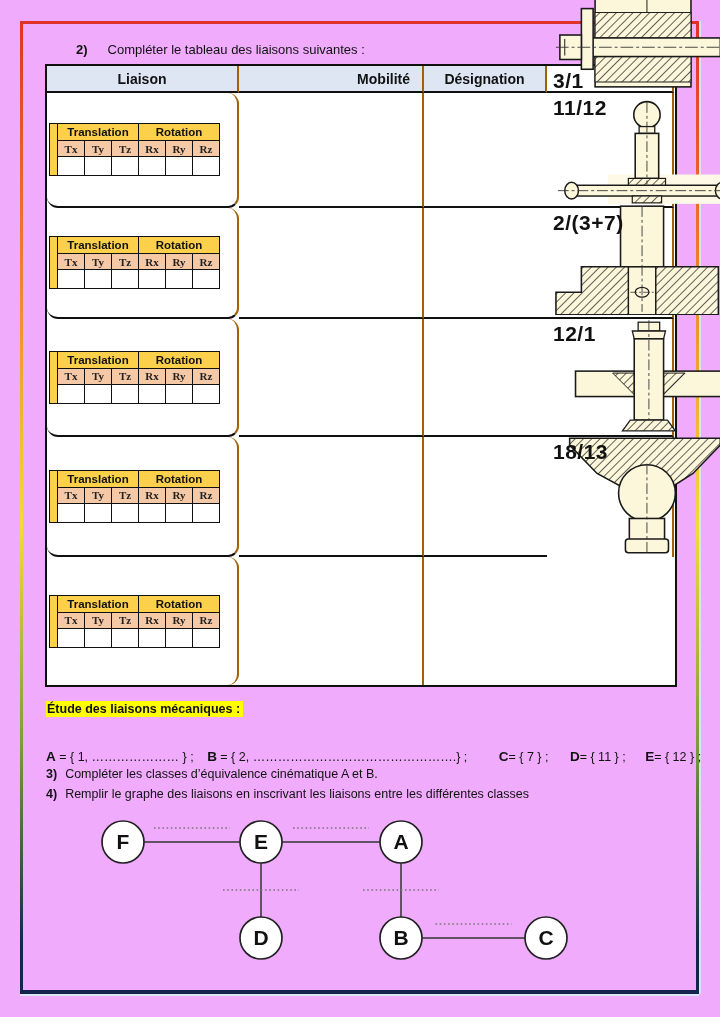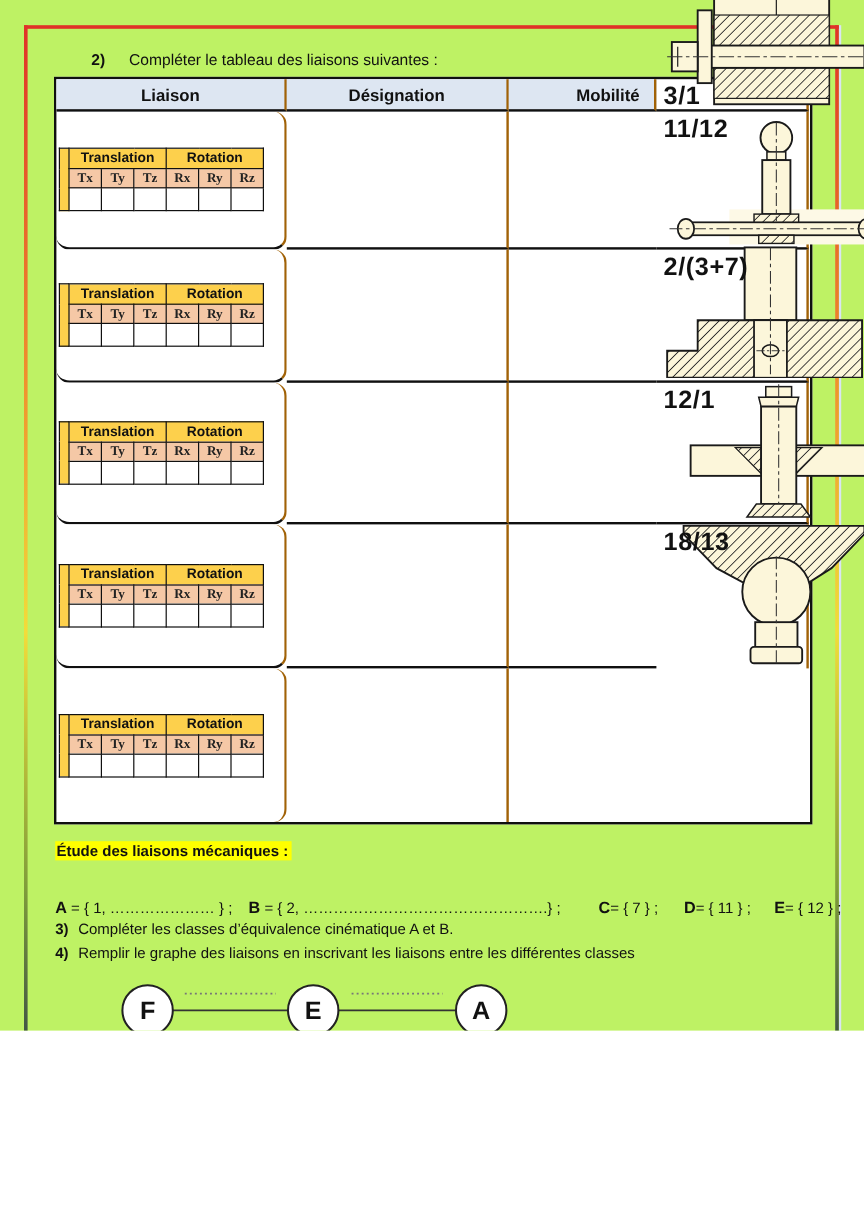--- a/index.html
+++ b/index.html
@@ -1,18 +1,18 @@
 <!DOCTYPE html>
 <html><head>
 <meta charset="utf-8">
 <style>
   * { margin:0; padding:0; box-sizing:border-box; }
   html,body { background:#fff; }
   body { font-family:"Liberation Sans", sans-serif; color:#111; }
-  .page { position:relative; width:720px; height:859px; background:#bef264; overflow:hidden;padding-left:36px; }
+  .page { position:relative; width:720px; height:1017px; background:#f0abfc; overflow:hidden;padding-left:36px; }
 
   
   .frame-top    { position:absolute; left:20px; top:21px;  width:679px; height:3px; background:#e03228; }
   .frame-bottom { position:absolute; left:20px; top:990px; width:679px; height:4px; background:#16234d; box-shadow:0 2px 0 #d9e5f3; }
   .frame-left   { position:absolute; left:20px; top:21px;  width:3px; height:973px;
                   background:linear-gradient(to bottom,#e03228 0%,#ef8f2e 30%,#f2dc3a 52%,#7f9c3a 74%,#16234d 95%); }
   .frame-right  { position:absolute; left:696px; top:21px; width:3px; height:973px;
                   background:linear-gradient(to bottom,#e03228 0%,#ef8f2e 30%,#f2dc3a 52%,#7f9c3a 74%,#16234d 95%);
                   box-shadow:2px 0 0 #d9e5f3; }
 
@@ -77,22 +77,22 @@
   <div class="frame-right"></div>
   <div class="frame-bottom"></div>
 
   <div class="title-line">
     <b>2)</b><span>Compléter le tableau des liaisons suivantes :</span>
   </div>
 
   <div class="main-table">
 
     <div class="cell hcell center">Liaison</div>
+    <div class="cell hcell right">Mobilité</div>
     <div class="cell hcell center">Désignation</div>
-    <div class="cell hcell right">Mobilité</div>
 
     <div class="cell">
       <span class="row-label">3/1</span>
       <svg class="draw" width="181" height="106" viewBox="0 0 185 108">
         <rect x="42" y="2" width="98" height="104" fill="#fcf6da" stroke="#1a1a1a" stroke-width="1.6"></rect>
         <line x1="45" y1="13" x2="137" y2="13" stroke="#555" stroke-width="1" stroke-dasharray="5,3"></line>
         <line x1="95" y1="2" x2="95" y2="30" stroke="#1a1a1a" stroke-width="1"></line>
         <rect x="42" y="30" width="98" height="26" fill="url(#hat)" stroke="#1a1a1a" stroke-width="1"></rect>
         <rect x="42" y="75" width="98" height="26" fill="url(#hat)" stroke="#1a1a1a" stroke-width="1"></rect>
         <rect x="30" y="56" width="140" height="19" fill="#fcf6da" stroke="#1a1a1a" stroke-width="1.6"></rect>

